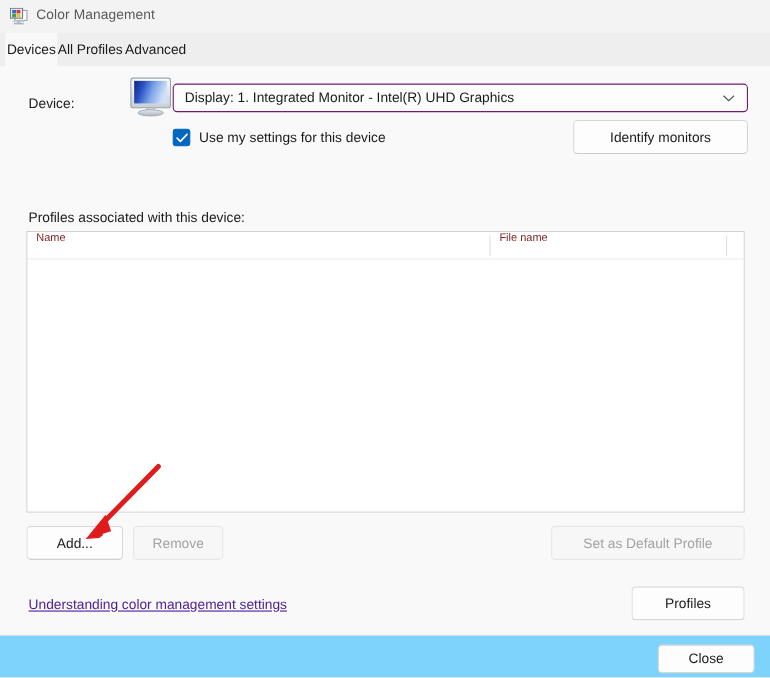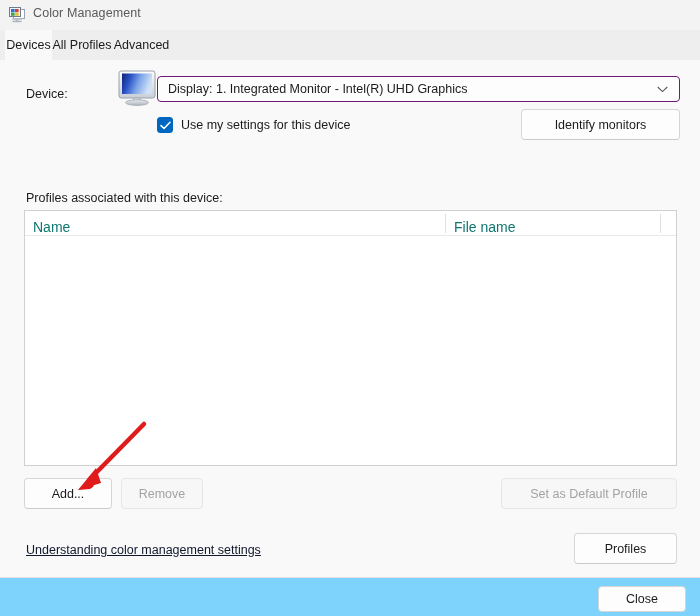--- a/index.html
+++ b/index.html
@@ -202,23 +202,23 @@
     height: 25px;
     width: 100%;
     background: #ffffff;
     border-bottom: 1px solid #e8e8e8;
     box-sizing: border-box;
   }
   .col-head {
     position: absolute;
     top: 0; height: 24px;
     display: flex;
-    align-items: flex-end;
-    font-size: 14px;
-    color: #0f766e;
+    align-items: flex-start;
+    font-size: 10px;
+    color: #7f1d1d;
     padding-left: 8px;
     box-sizing: border-box;
     cursor: default;
     white-space: nowrap;
   }
   .col-sep {
     position: absolute;
     top: 3px;
     width: 1px; height: 19px;
     background: #e0e0e0;
@@ -231,21 +231,21 @@
   }
 
   #add-btn        { left: 24px;  top: 418px; width: 88px;  height: 31px; }
   #remove-btn     { left: 121px; top: 418px; width: 82px;  height: 31px; }
   #setdefault-btn { left: 501px; top: 418px; width: 176px; height: 31px; }
 
   #help-link {
     position: absolute;
     left: 26px; top: 483px;
     font-size: 12.5px;
-    color: #0f172a;
+    color: #4c1d95;
     text-decoration: underline;
     cursor: default;
     white-space: nowrap;
   }
 
   #profiles-btn { left: 574px; top: 473px; width: 103px; height: 31px; }
 
   
   #footer {
     position: absolute;

